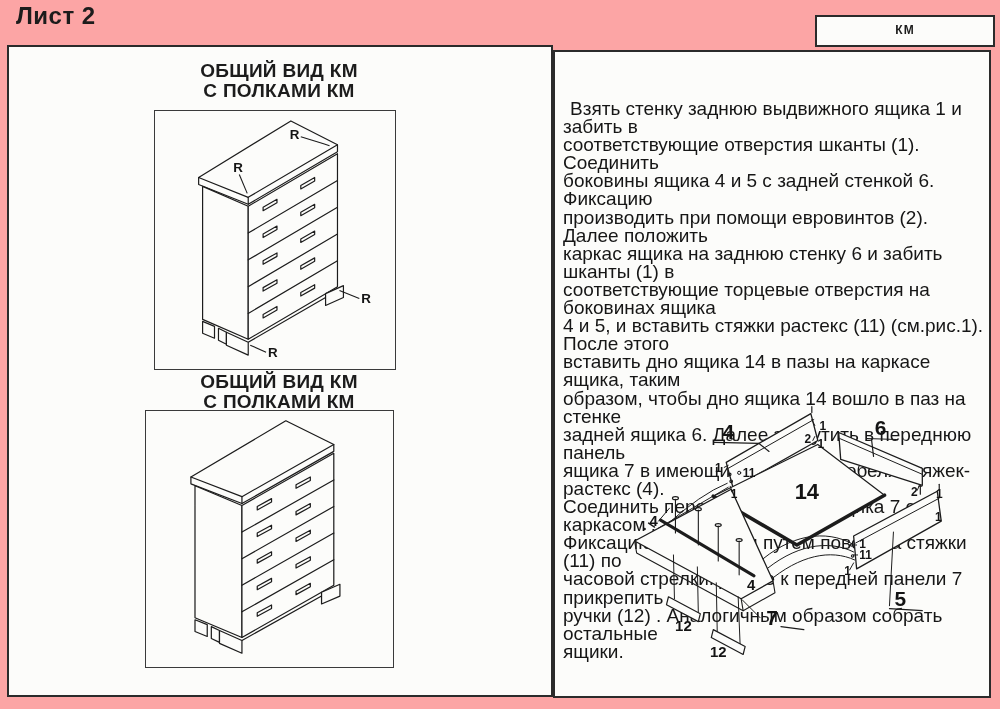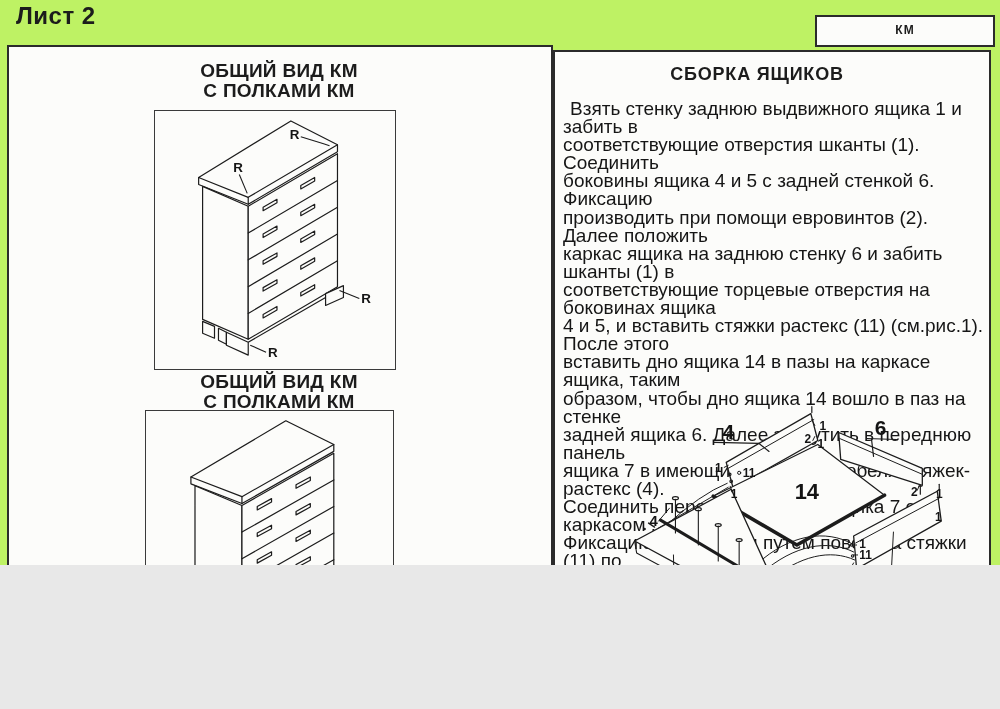--- a/index.html
+++ b/index.html
@@ -1,19 +1,19 @@
 <!DOCTYPE html>
 <html><head>
 <meta charset="utf-8">
 <style>
   html,body{margin:0;padding:0;}
   body{background:#e8e8e8;}
   #sheet{
-    position:relative;width:1000px;height:565px;margin:0 auto;
-    background:#bef264;overflow:hidden;
+    position:relative;width:1000px;height:709px;margin:0 auto;
+    background:#fca5a5;overflow:hidden;
     font-family:"Liberation Sans","DejaVu Sans",sans-serif;
     color:#1c1c1c;
   }
   .abs{position:absolute;}
   #sheet-title{
     left:16px;top:2px;font-size:24px;font-weight:700;letter-spacing:.5px;
   }
   #km-box{
     left:815px;top:15px;width:176px;height:28px;
     border:2px solid #2b2b2b;background:#fcfcfa;
@@ -130,21 +130,20 @@
     <div class="abs drawing-box" id="view2-box">
       <svg viewBox="0 0 242 260" preserveAspectRatio="none">
         <use href="#chest"></use>
       </svg>
     </div>
 
   </div>
 
   <div class="abs" id="right-panel">
 
-    <div class="abs" id="assembly-heading">СБОРКА ЯЩИКОВ</div>
 
     <div class="abs" id="assembly-text">Взять стенку заднюю выдвижного ящика 1 и забить в
 соответствующие отверстия шканты (1). Соединить
 боковины ящика 4 и 5 с задней стенкой 6. Фиксацию
 производить при помощи евровинтов (2). Далее положить
 каркас ящика на заднюю стенку 6 и забить шканты (1) в
 соответствующие торцевые отверстия на боковинах ящика
 4 и 5, и вставить стяжки растекс (11) (см.рис.1). После этого
 вставить дно ящика 14 в пазы на каркасе ящика, таким
 образом, чтобы дно ящика 14 вошло в паз на стенке

